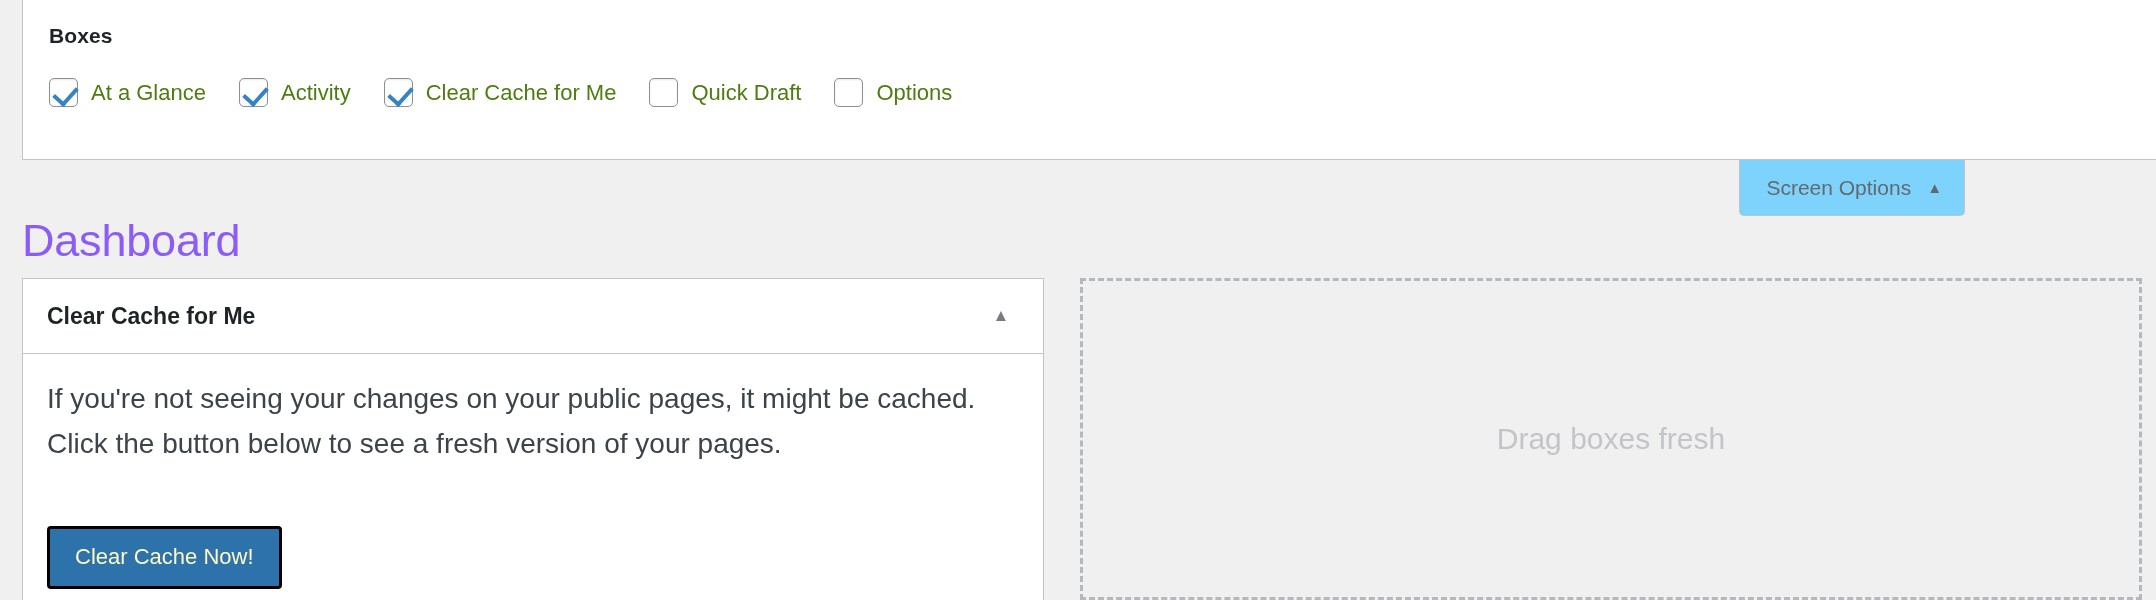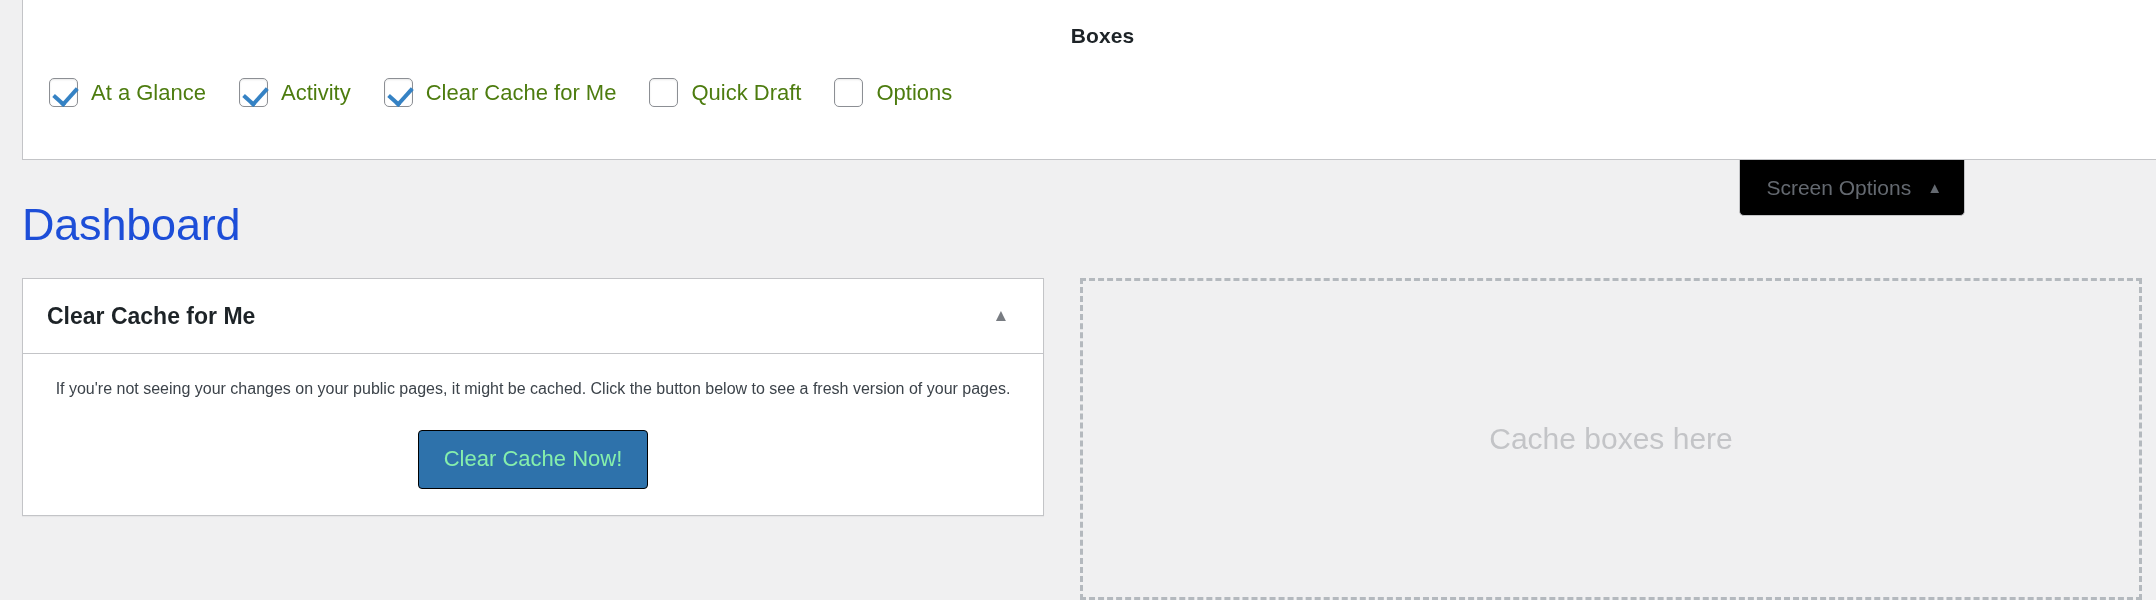--- a/index.html
+++ b/index.html
@@ -1,15 +1,15 @@
 <!DOCTYPE html>
 <html><head>
 <meta charset="utf-8">
 <style>
-  * { box-sizing: border-box; margin: 0; padding: 0; text-align: center; }
+  * { box-sizing: border-box; margin: 0; padding: 0; }
 
   html, body {
     width: 2156px;
     height: 600px;
     overflow: hidden;
   }
 
   body {
     background: #f0f0f1;
     font-family: "Liberation Sans", sans-serif;
@@ -87,21 +87,21 @@
     line-height: 1;
     white-space: nowrap;
   }
 
   
   #screen-options-tab {
     position: absolute;
     right: 191px;
     top: 160px;
     height: 56px;
-    background: #000000;
+    background: #7dd3fc;
     border: 1px solid #c3c4c7;
     border-top: none;
     border-radius: 0 0 5px 5px;
     display: flex;
     align-items: center;
     padding: 0 22px 0 26px;
     cursor: pointer;
   }
 
   #screen-options-tab-label {
@@ -115,24 +115,24 @@
     margin-left: 16px;
     font-size: 15px;
     color: #646970;
     line-height: 1;
   }
 
   
   #page-title {
     position: absolute;
     left: 22px;
-    top: 196px;
+    top: 212px;
     font-size: 45px;
     font-weight: 400;
-    color: #1d4ed8;
+    color: #8b5cf6;
     line-height: 1.3;
     letter-spacing: -0.2px;
   }
 
   
   #dashboard-widgets {
     position: absolute;
     left: 22px;
     top: 278px;
     right: 14px;
@@ -185,38 +185,39 @@
     background: none;
     border: none;
     cursor: pointer;
   }
 
   .postbox-body {
     padding: 22px 24px 26px 24px;
   }
 
   .ccfm-text {
-    font-size: 16px;
+    font-size: 28px;
     line-height: 1.62;
     color: #3c434a;
     max-width: 985px;
     margin-bottom: 28px;
   }
 
   .button-primary {
     display: inline-block;
     background: #2e72ab;
-    border: 1px solid #000000;
+    border: 3px solid #000000;
     border-radius: 4px;
-    color: #86efac;
+    color: #fef9c3;
     font-size: 22px;
     font-family: "Liberation Sans", sans-serif;
     line-height: 1;
     padding: 17px 25px 18px 25px;
     cursor: pointer;
+    margin-top: 31px;
   }
 
   
   #empty-container {
     border: 3px dashed #b4b9be;
     min-height: 322px;
     height: 322px;
     display: flex;
     align-items: center;
     justify-content: center;
@@ -290,17 +291,17 @@
       <div class="postbox-body">
         <p class="ccfm-text">If you're not seeing your changes on your public pages, it might be cached. Click the button below to see a fresh version of your pages.</p>
         <button class="button-primary">Clear Cache Now!</button>
       </div>
 
     </div>
   </div>
 
   <div id="column-two">
     <div id="empty-container">
-      <span id="empty-container-label">Cache boxes here</span>
+      <span id="empty-container-label">Drag boxes fresh</span>
     </div>
   </div>
 
 </div>
 
 </body></html>

